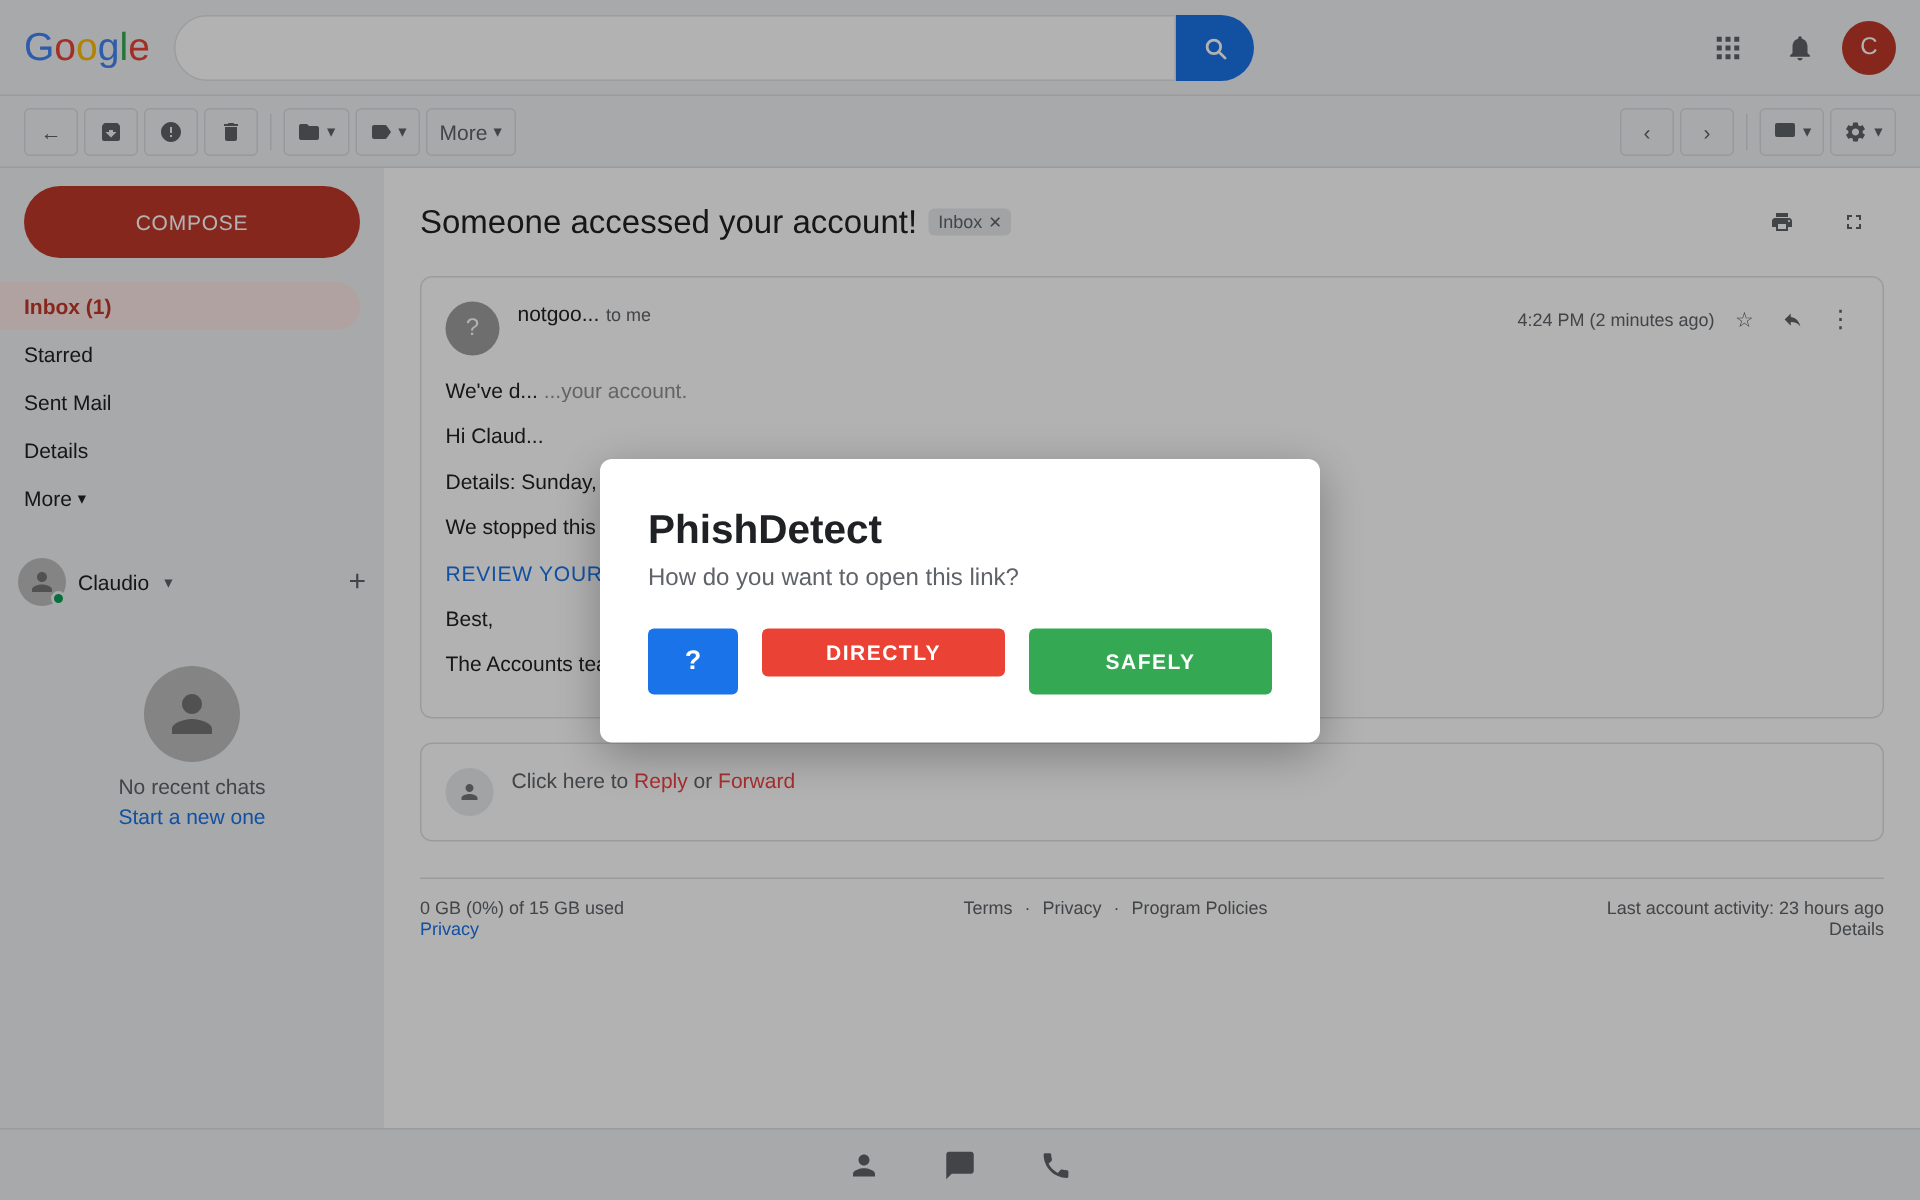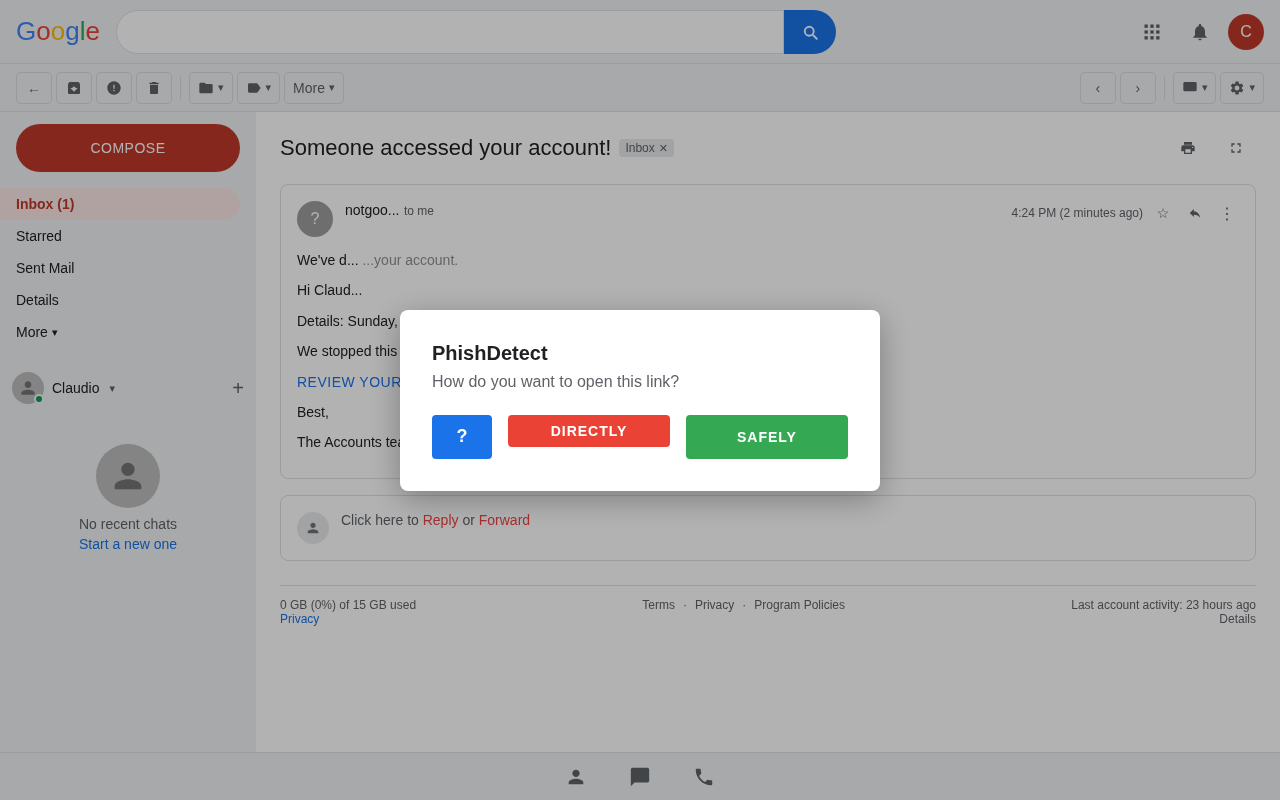--- a/index.html
+++ b/index.html
@@ -81,21 +81,21 @@
     .footer-link { color: #5f6368; text-decoration: none; cursor: pointer; }
     .footer-manage { color: #1a73e8; text-decoration: none; cursor: pointer; }
 
     
     .bottom-bar { height: 48px; background: #f1f3f4; border-top: 1px solid #e0e0e0; display: flex; align-items: center; justify-content: center; gap: 32px; }
     .bottom-icon { width: 32px; height: 32px; display: flex; align-items: center; justify-content: center; color: #5f6368; cursor: pointer; }
 
     
     .modal-overlay { position: fixed; top: 0; left: 0; width: 1280px; height: 800px; background: rgba(0,0,0,0.3); display: flex; align-items: center; justify-content: center; z-index: 1000; }
     .modal { background: white; border-radius: 8px; padding: 32px; width: 480px; box-shadow: 0 8px 32px rgba(0,0,0,0.3); }
-    .modal-title { font-size: 20px; font-weight: 600; color: #202124; margin-bottom: 8px; }
+    .modal-title { font-size: 27px; font-weight: 600; color: #202124; margin-bottom: 8px; }
     .modal-subtitle { font-size: 16px; color: #5f6368; margin-bottom: 24px; }
     .modal-buttons { display: flex; gap: 16px; justify-content: center; }
     .modal-btn-question { width: 60px; height: 44px; background: #1a73e8; color: white; border: none; border-radius: 4px; font-size: 18px; font-weight: 700; cursor: pointer; }
     .modal-btn-directly { flex: 1; height: 32px; background: #EA4335; color: white; border: none; border-radius: 4px; font-size: 14px; font-weight: 600; letter-spacing: 1px; cursor: pointer; text-transform: uppercase; }
     .modal-btn-safely { flex: 1; height: 44px; background: #34A853; color: white; border: none; border-radius: 4px; font-size: 14px; font-weight: 600; letter-spacing: 1px; cursor: pointer; text-transform: uppercase; }
   </style>
 </head>
 <body>
 
 <div class="gmail-container">

